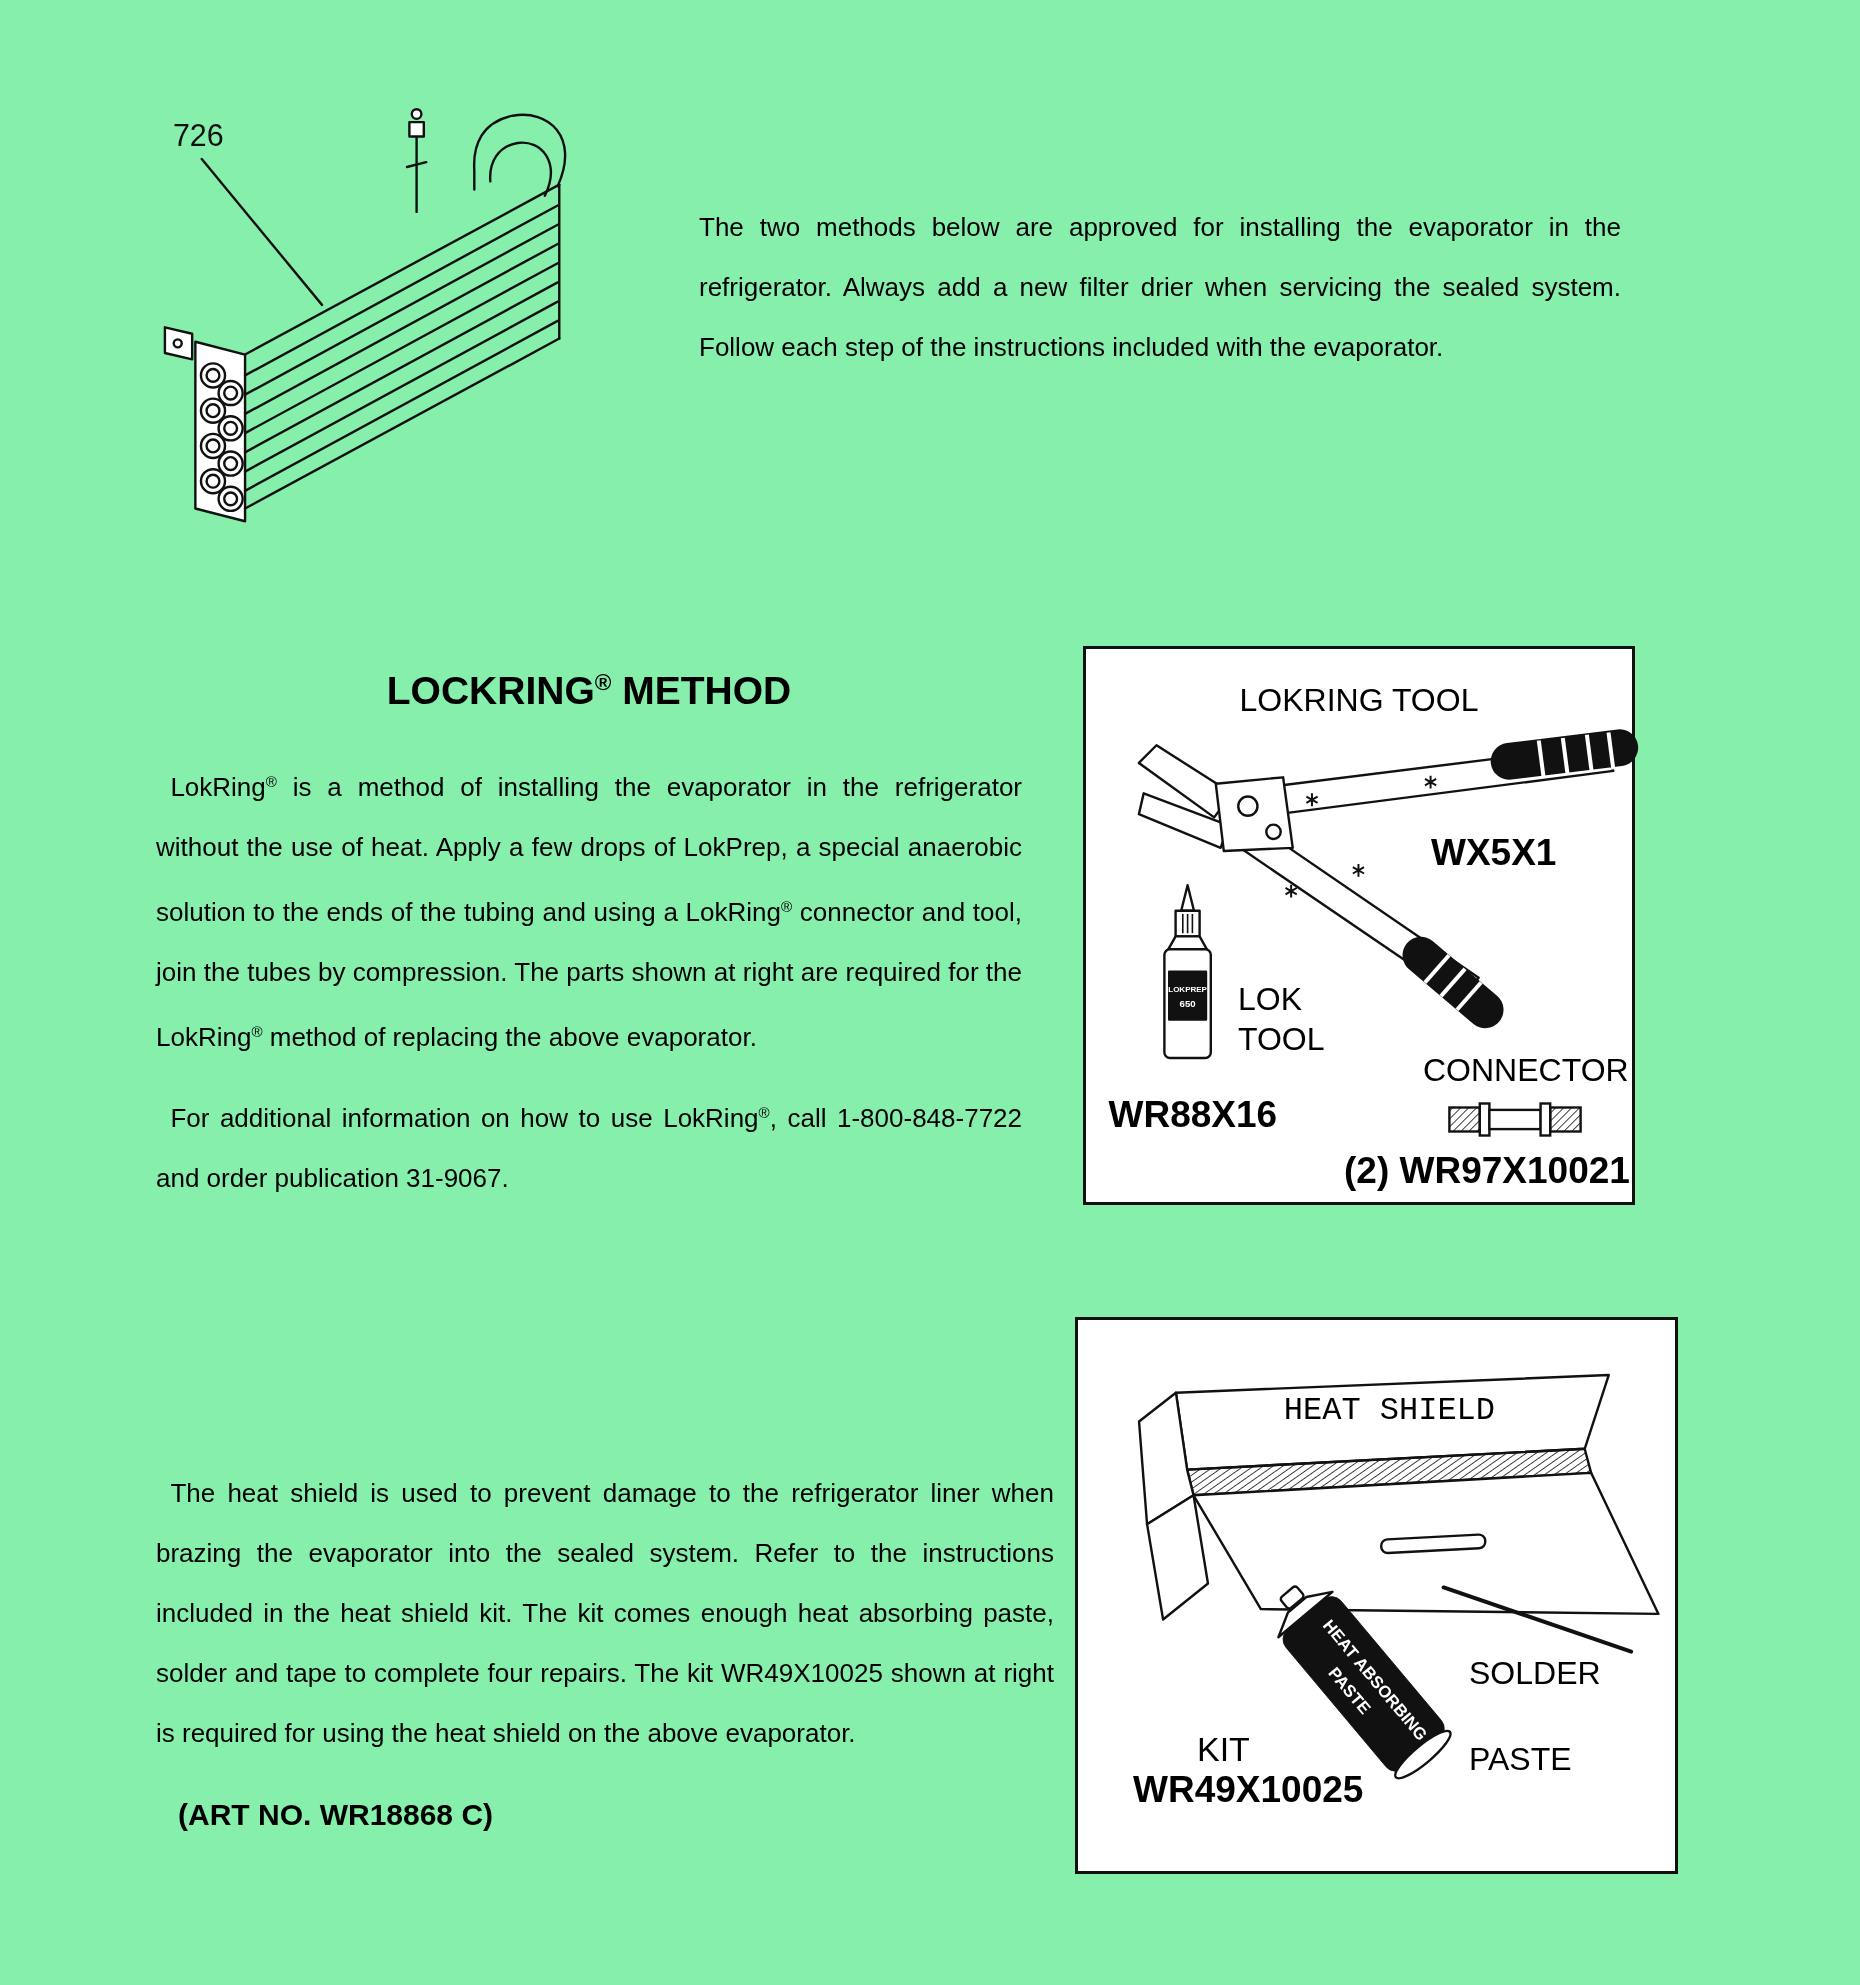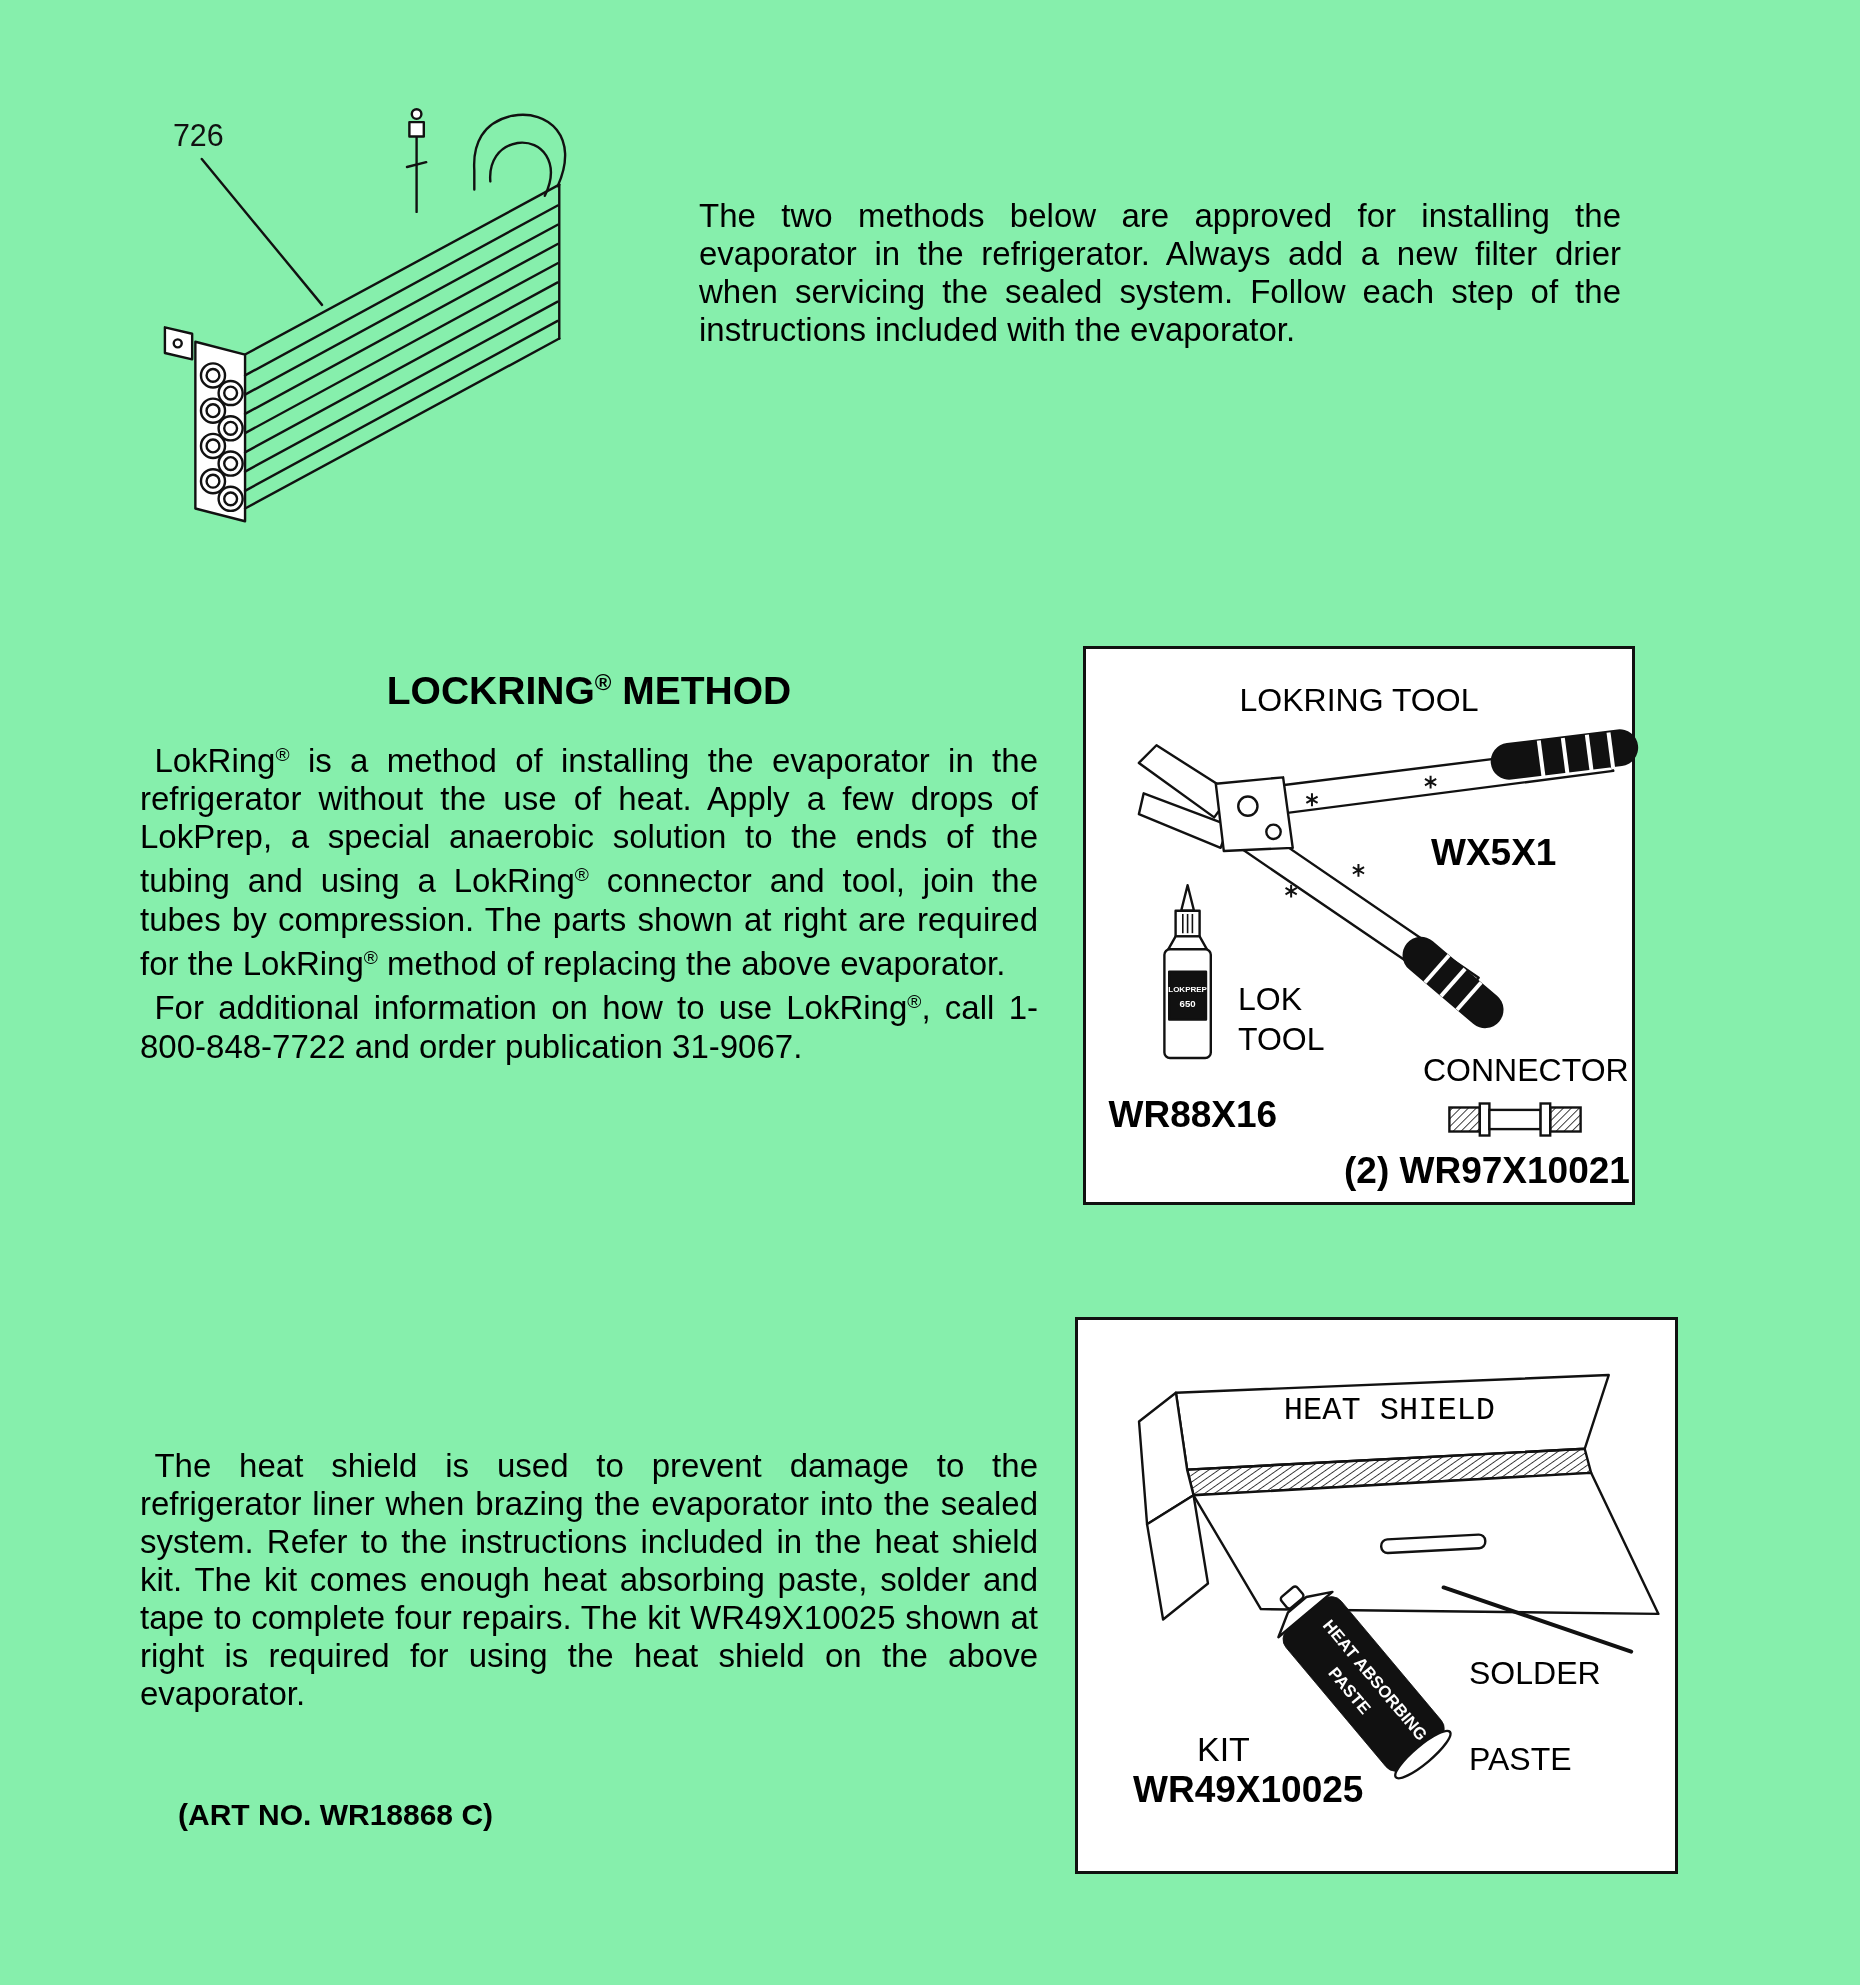--- a/index.html
+++ b/index.html
@@ -2,22 +2,22 @@
 <html style="font-size:13px"><head>
 <meta charset="utf-8">
 <style>
   * { margin:0; padding:0; box-sizing:border-box; }
   html,body { background:#ffffff; }
   .page {
     position:relative; width:1861px; height:1985px; background:#86efac;
     font-family:"Liberation Sans", sans-serif; color:#000; overflow:hidden;
   }
   .abs { position:absolute; }
-  .body-text { font-size:33px; line-height:38px; text-align:justify; }
-  .para { text-indent:14.4px; margin:0; }
+  .body-text { font-size:26px; line-height:60px; text-align:justify; }
+  .para { text-indent:14.4px; margin:16px; }
   .heading { font-size:39px; font-weight:bold; text-align:center; }
   .sup { font-size:58%; vertical-align:0.6em; }
   .caption { font-size:32px; line-height:40px; }
   .part-number { font-size:37px; font-weight:bold; white-space:nowrap; }
   .box { position:absolute; border:3.2px solid #111; background:#fff; }
   svg { display:block; }
   .artno { font-size:30px; font-weight:bold; }
 </style>
 </head>
 <body>

